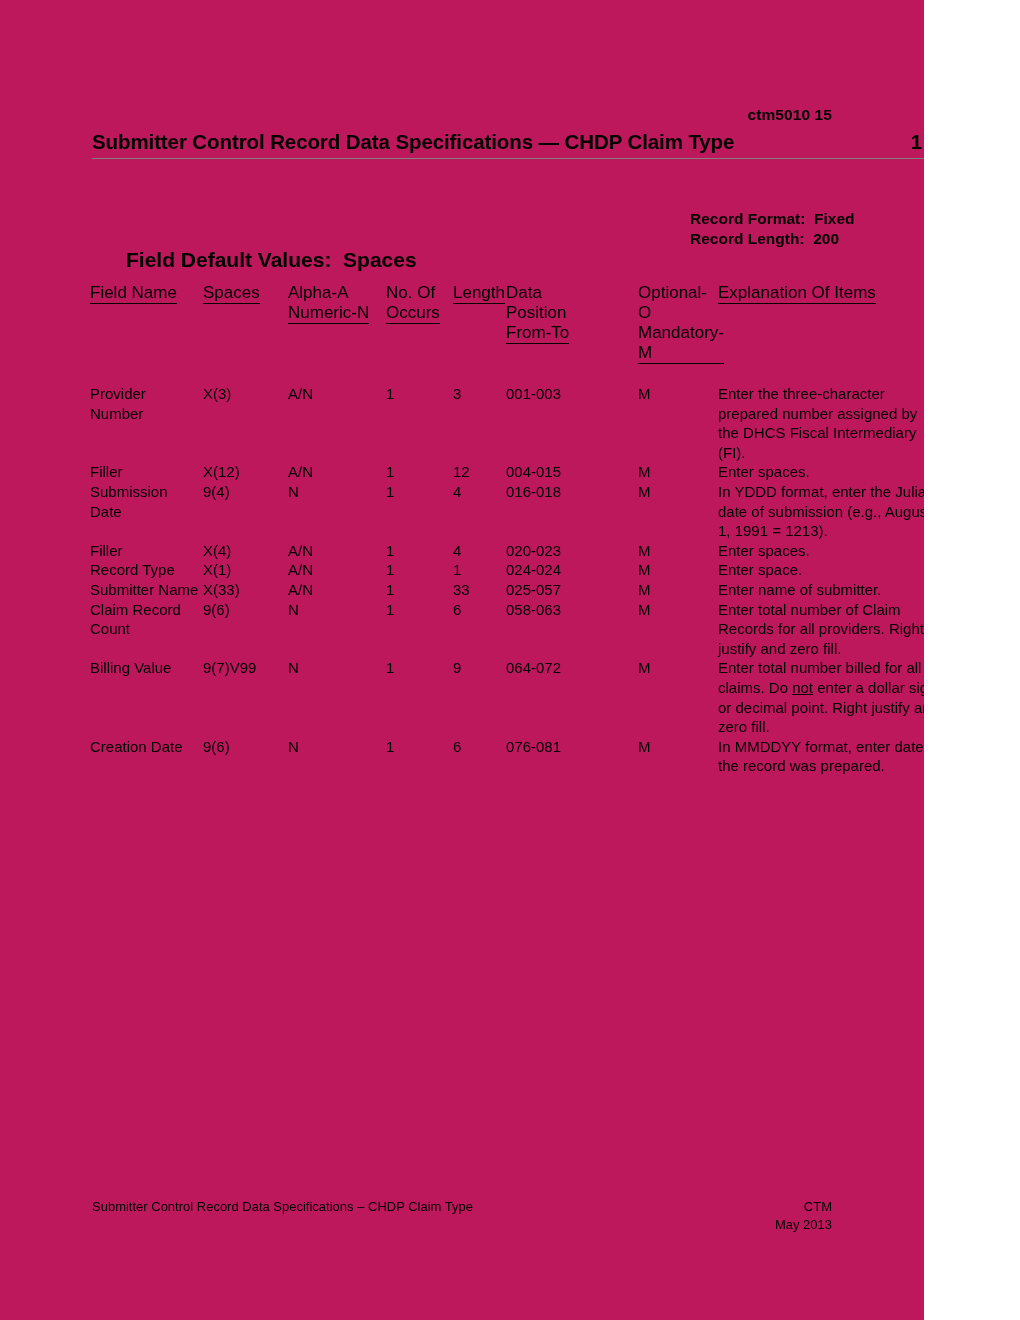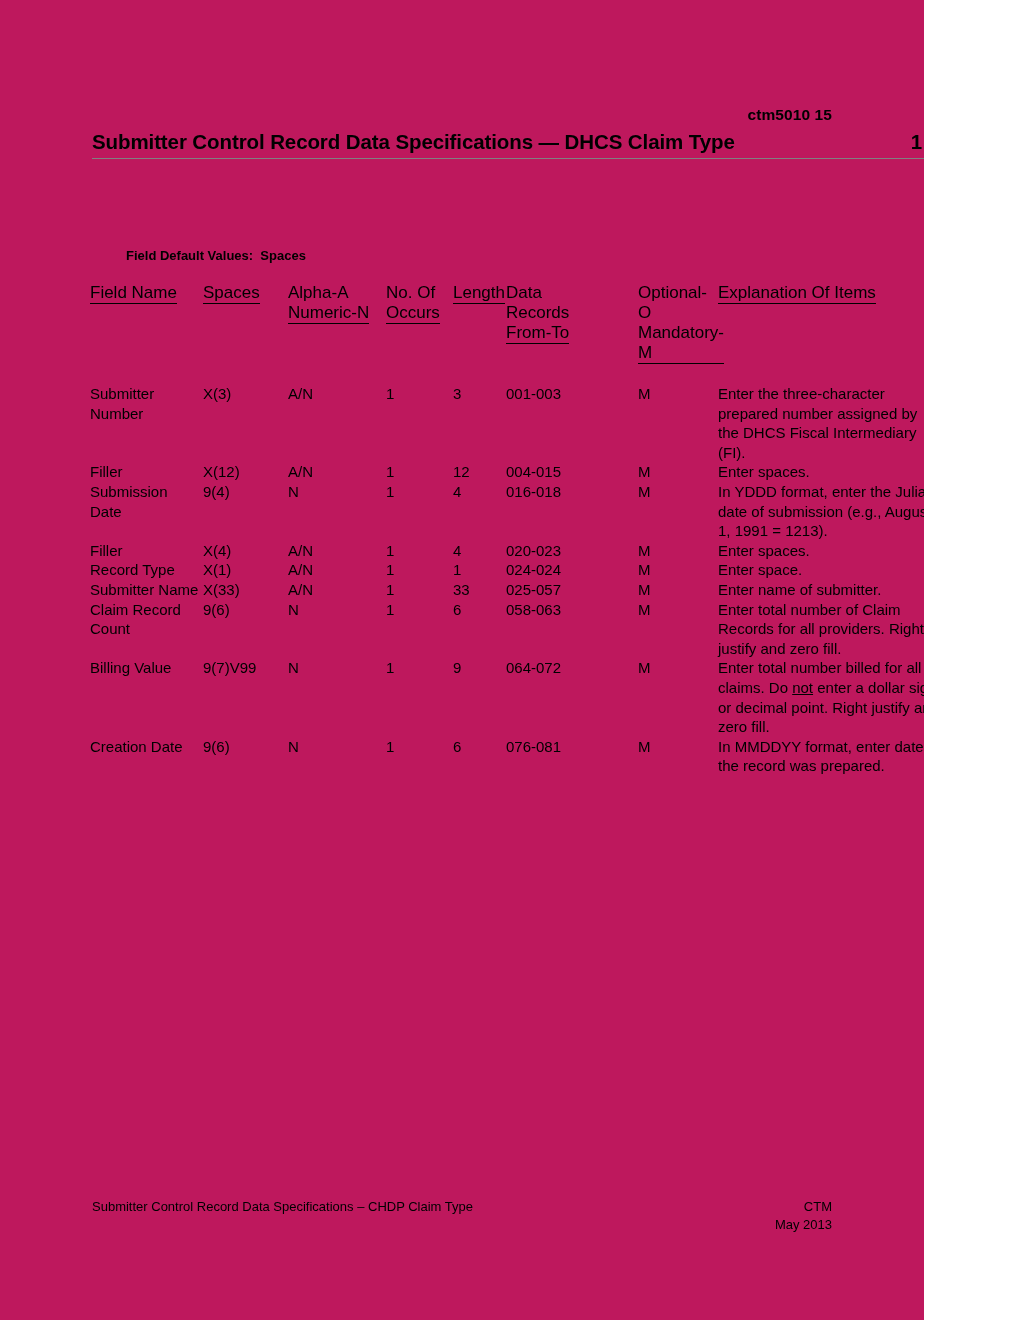--- a/index.html
+++ b/index.html
@@ -61,21 +61,21 @@
     left: 690px;
     font-size: 15.5px;
     font-weight: bold;
     line-height: 20px;
   }
   .rec-meta div { white-space: pre; }
   .field-default {
     position: absolute;
     top: 248px;
     left: 126px;
-    font-size: 13px;
+    font-size: 21px;
     font-weight: bold;
     white-space: pre;
   }
 
   
   .table {
     position: absolute;
     top: 283px;
     left: 90px;
     width: 850px;
@@ -156,26 +156,30 @@
 </style>
 </head>
 <body>
 
 <div class="page">
 
   <div class="doc-code">ctm5010 15</div>
 
   <div class="title-block">
     <div class="title-row">
-      <span>Submitter Control Record Data Specifications — DHCS Claim Type</span>
+      <span>Submitter Control Record Data Specifications — CHDP Claim Type</span>
       <span class="title-page-num">1</span>
     </div>
     <div class="title-rule"></div>
   </div>
 
+  <div class="rec-meta">
+    <div>Record Format:  Fixed</div>
+    <div>Record Length:  200</div>
+  </div>
 
   <div class="field-default">Field Default Values:  Spaces</div>
 
   <div class="table">
     <table class="spec">
       <colgroup>
         <col class="c-field">
           <col class="c-pic">
           <col class="c-an">
           <col class="c-occ">
@@ -203,38 +207,38 @@
               <span class="pre">No. Of</span>
               <span class="ul">Occurs</span>
             </span>
           </th>
           <th class="num-len">
             <span class="hdr-lines"><span class="ul">Length</span></span>
           </th>
           <th>
             <span class="hdr-lines">
               <span class="pre">Data</span>
-              <span class="pre">Records</span>
+              <span class="pre">Position</span>
               <span class="ul">From-To</span>
             </span>
           </th>
           <th class="mand">
             <span class="hdr-lines">
               <span class="pre">Optional-O</span>
               <span class="ul">Mandatory-M</span>
             </span>
           </th>
           <th>
             <span class="hdr-lines"><span class="ul">Explanation Of Items</span></span>
           </th>
         </tr>
       </thead>
       <tbody>
           <tr>
-            <td>Submitter Number</td>
+            <td>Provider Number</td>
             <td>X(3)</td>
             <td>A/N</td>
             <td class="num-occ">1</td>
             <td class="num-len">3</td>
             <td>001-003</td>
             <td class="mand">M</td>
             <td class="exp">Enter the three-character prepared number assigned by the DHCS Fiscal Intermediary (FI).</td>
           </tr>
           <tr>
             <td>Filler</td>

